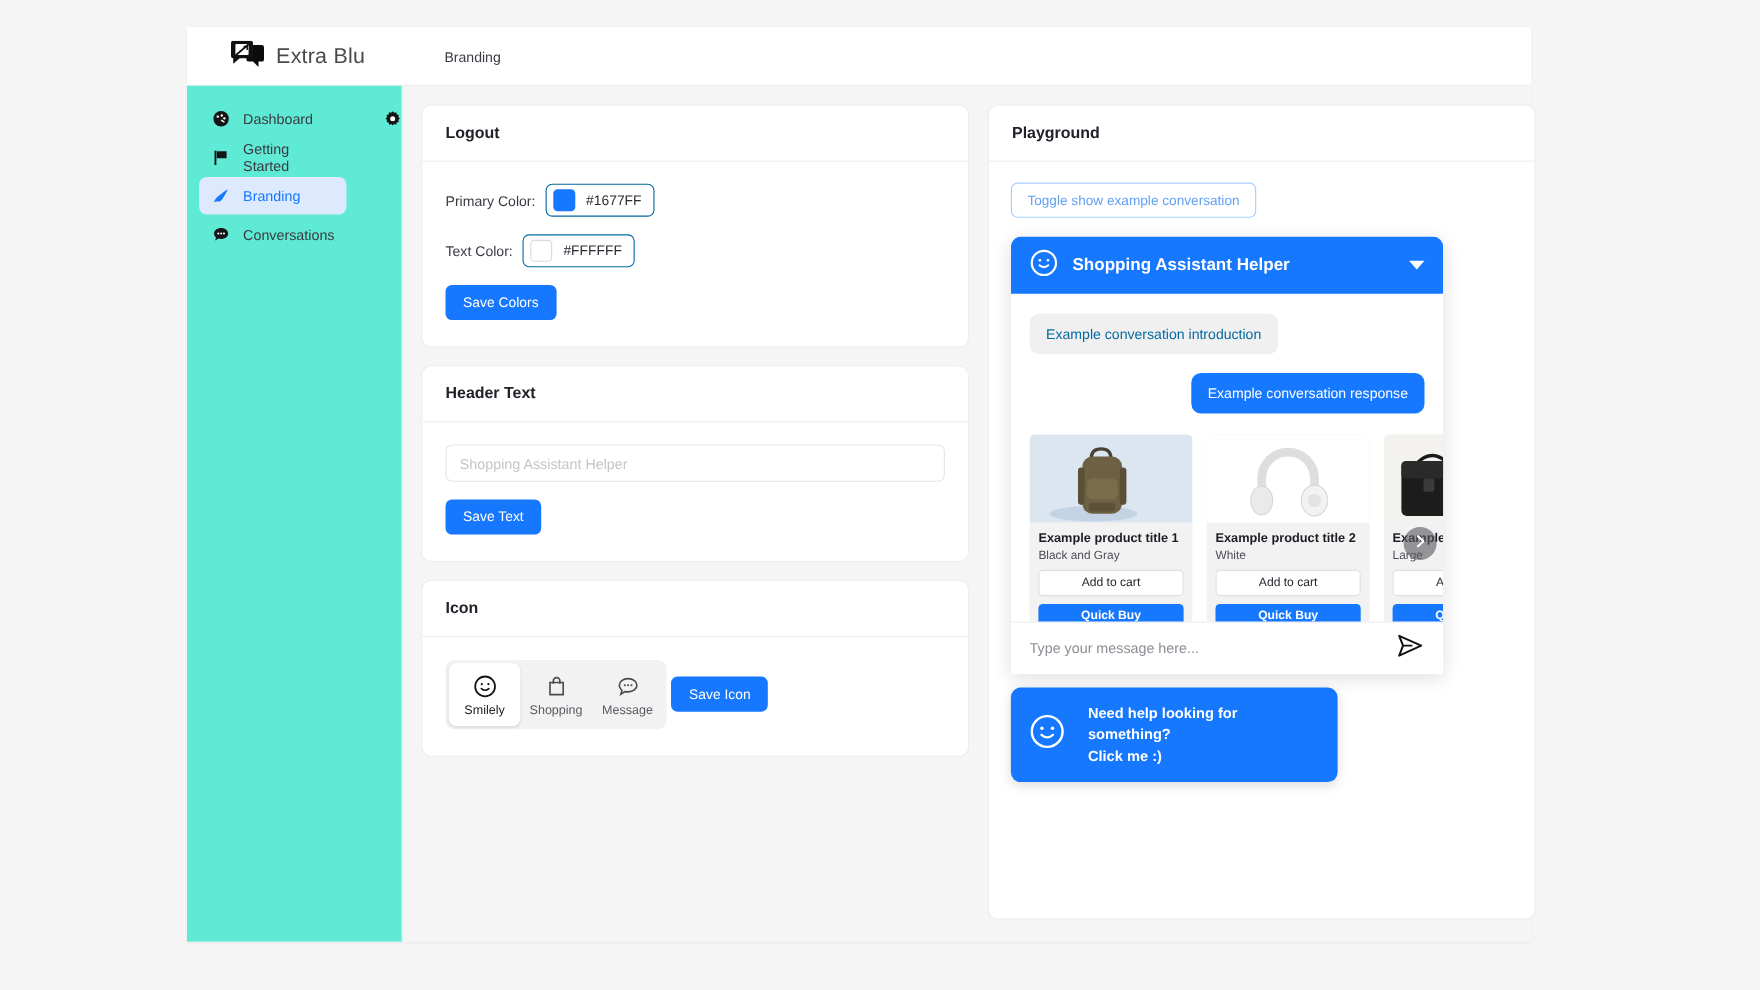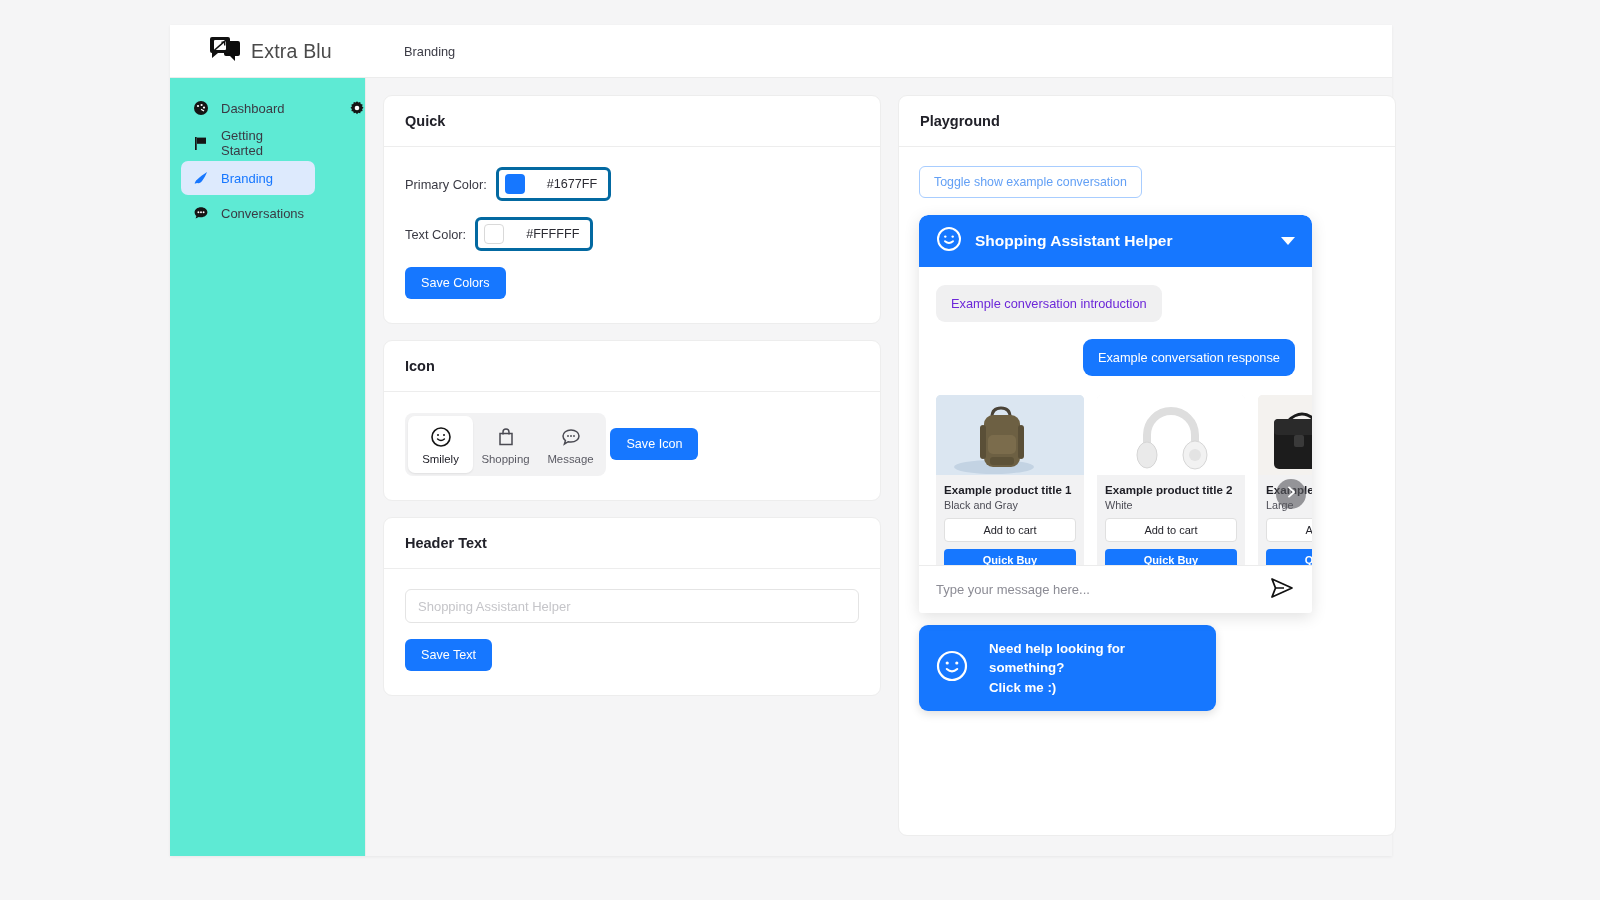--- a/index.html
+++ b/index.html
@@ -99,22 +99,22 @@
     font-size: 14.5px;
     font-weight: bold;
     color: #212129;
   }
   .panel-body { padding: 20px 21px 24px 21px; }
 
   
   .color-row { display: flex; align-items: center; margin-bottom: 16px; }
   .color-label { font-size: 12.8px; color: #3a3a44; margin-right: 9px; }
   .color-field {
-    display: flex; align-items: center; gap: 22px;
-    border: 3px solid #0369a1; border-radius: 6px;
+    display: flex; align-items: center; gap: 10px;
+    border: 1px solid #0369a1; border-radius: 6px;
     padding: 4px 11px 4px 6px; background: #fff;
   }
   .swatch { width: 20px; height: 20px; border-radius: 4px; }
   .swatch.outlined { border: 1px solid #d9d9d9; }
   .hexval { font-size: 12.6px; color: #2b2b33; }
 
   .btn-primary {
     background: #1677ff; color: #fff; border: none;
     border-radius: 6px; padding: 9px 16px;
     font-size: 12.6px; cursor: pointer;
@@ -166,21 +166,21 @@
     padding: 0 17px; gap: 13px;
     border-radius: 9px 9px 0 0;
   }
   .widget-title { font-size: 15.5px; font-weight: bold; flex: 1; }
   .caret { width: 0; height: 0; border-left: 7px solid transparent; border-right: 7px solid transparent; border-top: 8px solid #fff; }
   .chat-area { height: 298px; padding: 18px 17px 0 17px; position: relative; overflow: hidden; }
   .bubble {
     display: inline-block; max-width: 285px;
     padding: 11px 15px; border-radius: 9px; font-size: 12.8px;
   }
-  .bubble.bot { background: #f0f0f1; color: #6d28d9; text-align: right; }
+  .bubble.bot { background: #f0f0f1; color: #0369a1; text-align: right; }
   .bubble.user { background: #1677ff; color: #fff; }
   .row-right { text-align: right; margin-top: 17px; }
 
   .carousel { position: relative; margin-top: 19px; height: 180px; }
   .track { display: flex; gap: 13px; }
   .card {
     width: 148px; flex: 0 0 148px;
     background: #f2f2f3; border-radius: 5px; overflow: hidden;
   }
   .card-img { height: 80px; width: 100%; position: relative; overflow: hidden; }
@@ -304,37 +304,45 @@
           <span>Settings</span>
         </div>
       </div>
     </div>
 
     <div class="content">
 
       <div class="col-left">
 
         <div class="panel">
-          <div class="panel-head">Quick</div>
+          <div class="panel-head">Logout</div>
           <div class="panel-body">
             <div class="color-row">
               <span class="color-label">Primary Color:</span>
               <span class="color-field">
                 <span class="swatch" style="background:#1677ff"></span>
                 <span class="hexval">#1677FF</span>
               </span>
             </div>
             <div class="color-row">
               <span class="color-label">Text Color:</span>
               <span class="color-field">
                 <span class="swatch outlined" style="background:#ffffff"></span>
                 <span class="hexval">#FFFFFF</span>
               </span>
             </div>
             <button class="btn-primary">Save Colors</button>
+          </div>
+        </div>
+
+        <div class="panel">
+          <div class="panel-head">Header Text</div>
+          <div class="panel-body">
+            <input class="text-input" type="text" placeholder="Shopping Assistant Helper" style="">
+            <button class="btn-primary mt16">Save Text</button>
           </div>
         </div>
 
         <div class="panel">
           <div class="panel-head">Icon</div>
           <div class="panel-body">
             <div class="icon-picker">
               <div class="icon-opt selected">
                 <span class="glyph">
                   <svg viewBox="0 0 22 22" width="22" height="22">
@@ -363,28 +371,20 @@
                       <circle cx="11" cy="10" r="0.95" fill="#4a4a52"></circle>
                       <circle cx="14" cy="10" r="0.95" fill="#4a4a52"></circle>
                     </svg>
                 </span>
                 <div class="cap">Message</div>
               </div>
             </div>
             <button class="btn-primary mt16">Save Icon</button>
           </div>
         </div>
-
-        <div class="panel">
-          <div class="panel-head">Header Text</div>
-          <div class="panel-body">
-            <input class="text-input" type="text" placeholder="Shopping Assistant Helper" style="">
-            <button class="btn-primary mt16">Save Text</button>
-          </div>
-        </div>
       </div>
 
       <div class="col-right">
         <div class="panel" style="min-height:741px">
           <div class="panel-head">Playground</div>
           <div class="pg-body">
             <button class="toggle-btn">Toggle show example conversation</button>
 
             
             <div class="widget">

